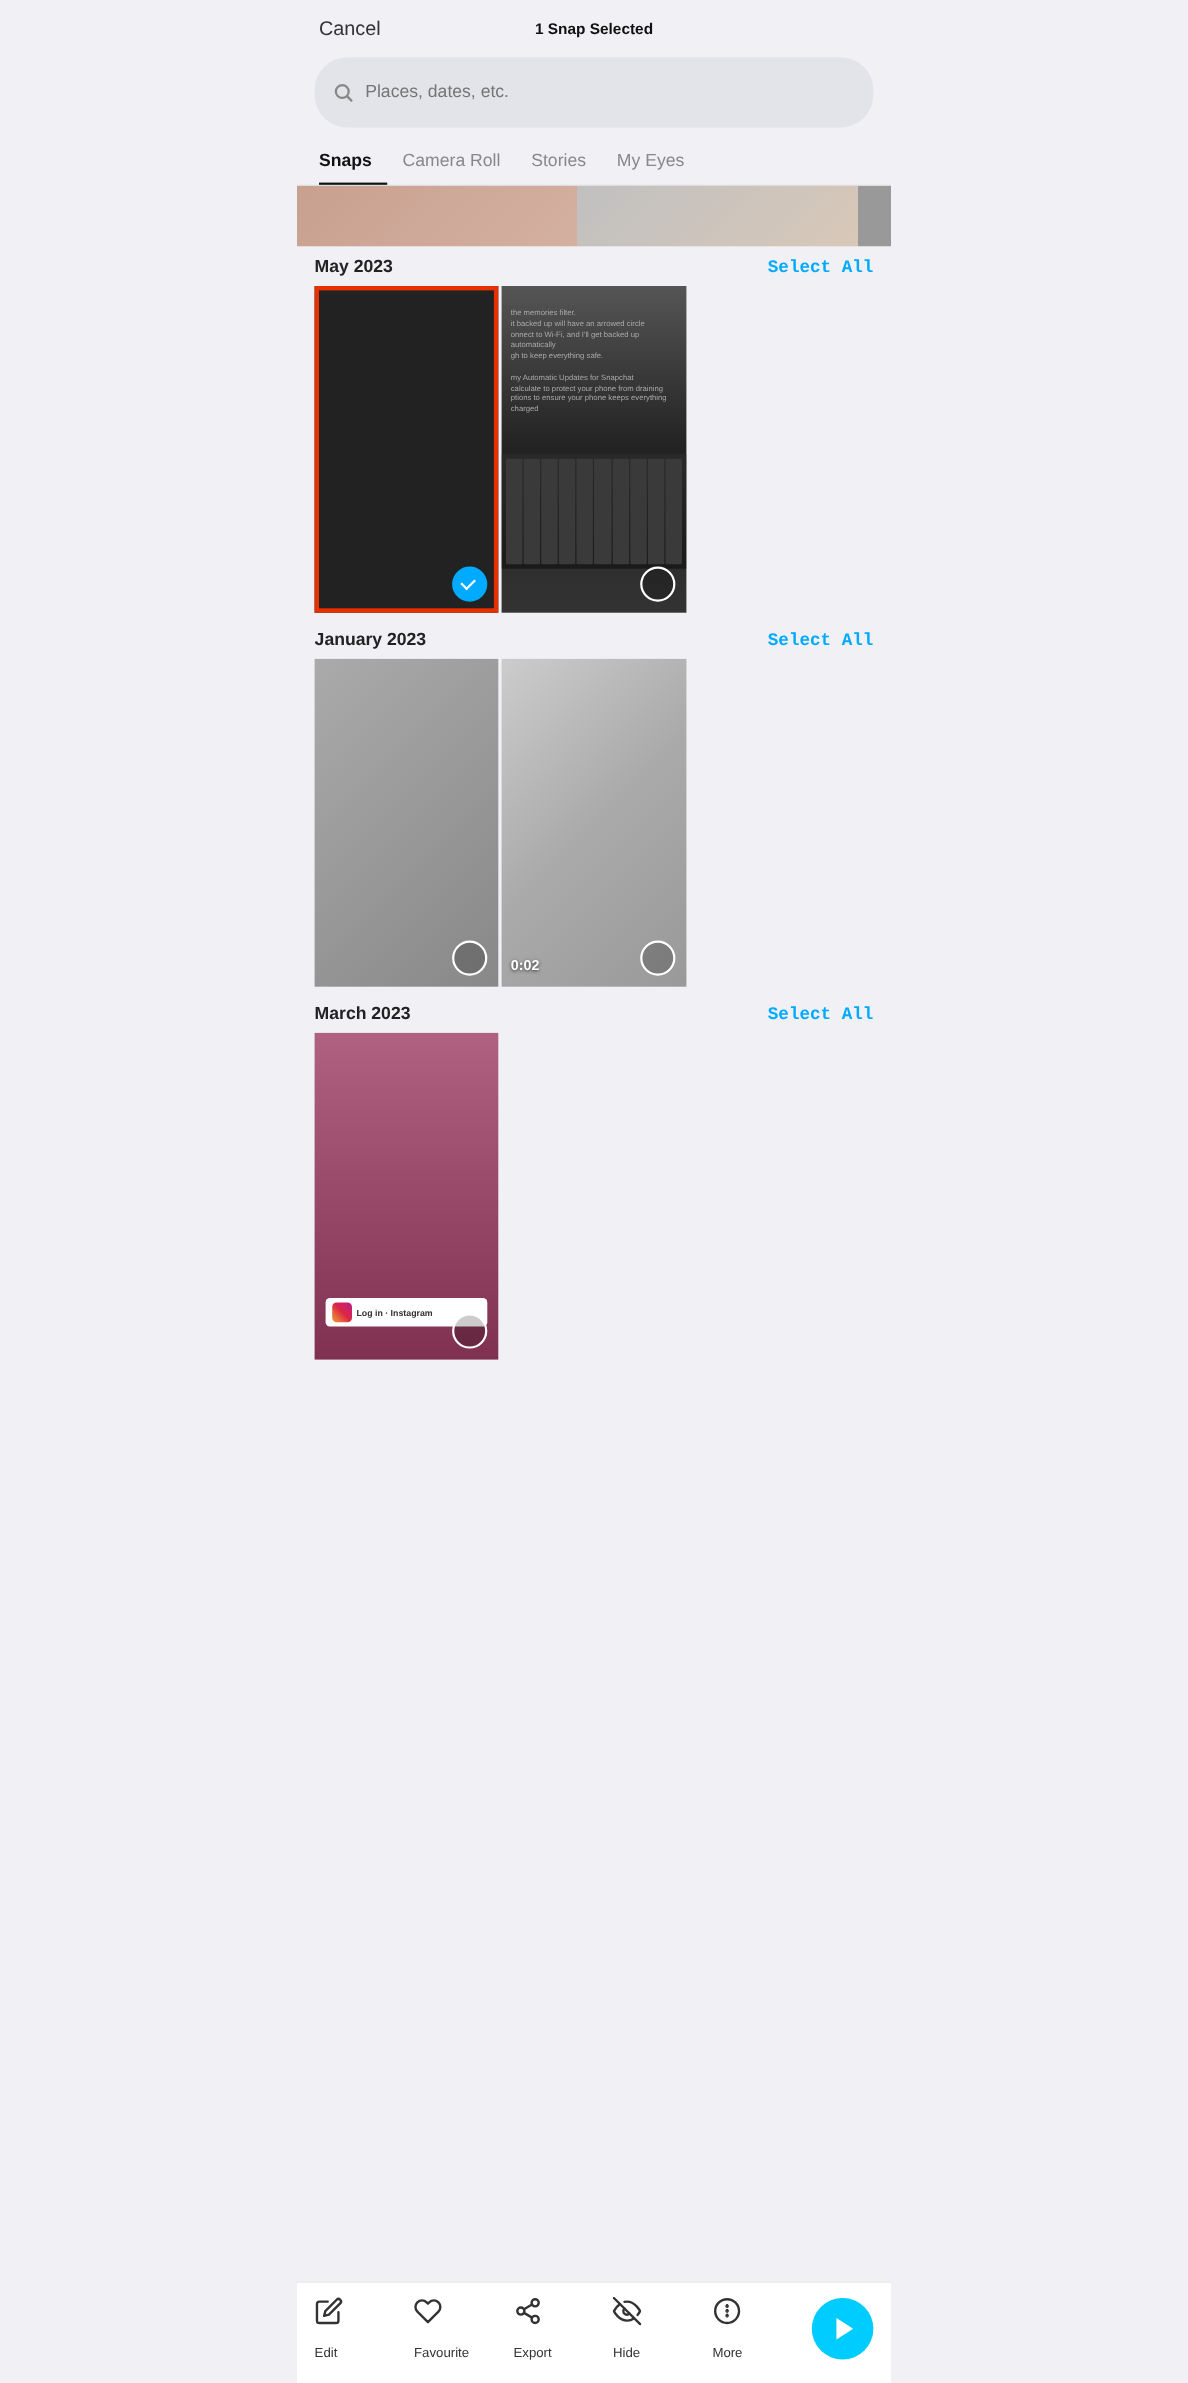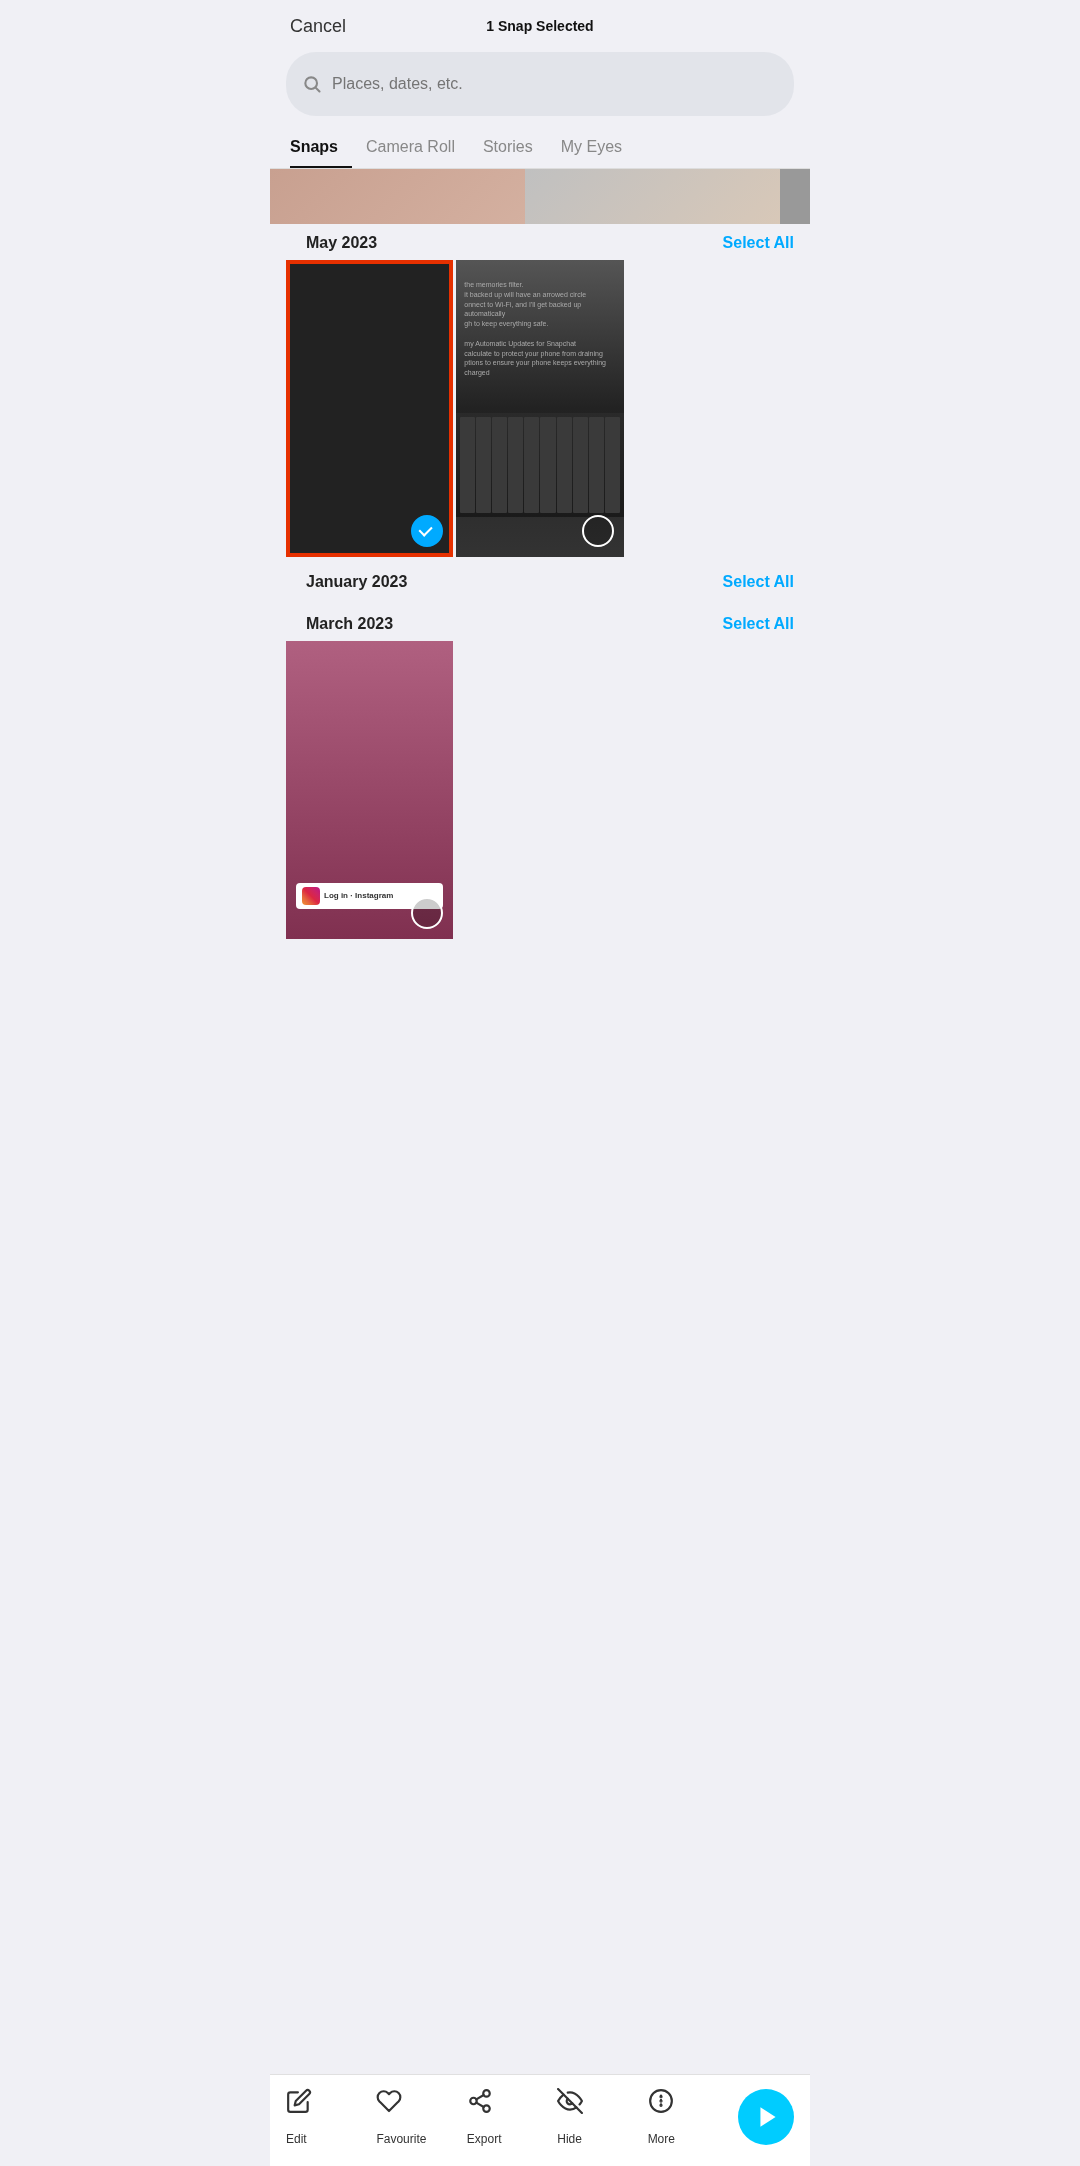--- a/index.html
+++ b/index.html
@@ -128,36 +128,36 @@
     .section {
       padding: 10px 16px 6px;
       background: #f0f0f5;
     }
 
     .section-header {
       display: flex;
       justify-content: space-between;
       align-items: center;
       margin-bottom: 8px;
-      margin-left: 20px;
     }
 
     .section-month {
       font-size: 16px;
       font-weight: 600;
       color: #222;
     }
 
     .select-all-btn {
       font-size: 16px;
       color: #00aaff;
       font-weight: 600;
       background: none;
       border: none;
       cursor: pointer;
+      font-family: Liberation Mono, monospace;
     }
 
     .grid {
       display: grid;
       grid-template-columns: 1fr 1fr 1fr;
       gap: 3px;
     }
 
     .grid-item {
       position: relative;
@@ -396,20 +396,29 @@
         </div>
         <div class="select-circle"></div>
       </div>
     </div>
   </div>
 
   <div class="section">
     <div class="section-header">
       <span class="section-month">January 2023</span>
       <button class="select-all-btn">Select All</button>
+    </div>
+    <div class="grid">
+      <div class="grid-item grid-bg-gray1">
+        <div class="select-circle"></div>
+      </div>
+      <div class="grid-item grid-bg-gray2">
+        <span class="video-duration">0:02</span>
+        <div class="select-circle"></div>
+      </div>
     </div>
   </div>
 
   <div class="section">
     <div class="section-header">
       <span class="section-month">March 2023</span>
       <button class="select-all-btn">Select All</button>
     </div>
     <div class="grid">
       <div class="grid-item grid-bg-pink">

